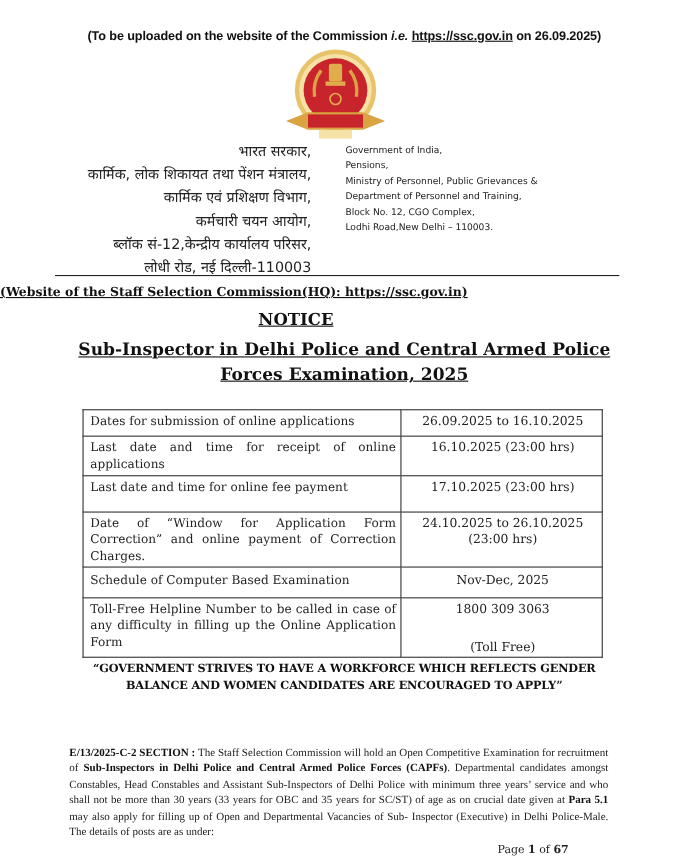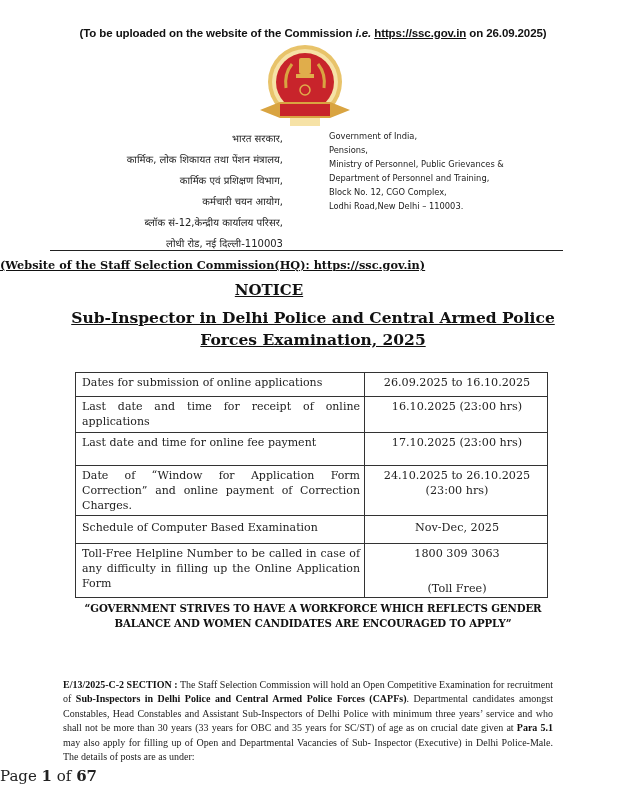--- a/index.html
+++ b/index.html
@@ -8,24 +8,24 @@
   .upload-note {
     position: absolute; top: 27px; left: 0; width: 626px; text-align: center;
     font-family: "Liberation Sans", sans-serif; font-weight: bold; font-size: 11.5px; letter-spacing: -0.1px;
   }
   .upload-note a { color: #111; text-decoration: underline; }
 
   .logo { position: absolute; left: 250px; top: 44px; width: 110px; height: 86px; }
 
   .hindi-block {
     position: absolute; left: 60px; top: 128px; width: 223px; text-align: right;
-    font-family: "DejaVu Sans", sans-serif; font-size: 10px; line-height: 21px; color: #222;
+    font-family: "DejaVu Sans", sans-serif; font-size: 13px; line-height: 21px; color: #222;
   }
   .eng-block {
-    position: absolute; left: 329px; top: 129px; width: 220px;
+    position: absolute; left: 314px; top: 129px; width: 220px;
     font-family: "DejaVu Sans", sans-serif; font-size: 8.3px; line-height: 14px; color: #222;
   }
 
   .hr { position: absolute; left: 50px; top: 250px; width: 513px; height: 1px; background: #222; }
 
   .website-line {
     position: absolute; top: 258px; left: 0; width: 626px; text-align: left;
     font-family: "DejaVu Serif", serif; font-weight: bold; font-size: 11.3px; text-decoration: underline;
   }
   .notice-title {
@@ -58,22 +58,22 @@
     font-family: "DejaVu Serif", serif; font-weight: bold; font-size: 10.2px; line-height: 15px; letter-spacing: -0.1px;
   }
 
   .body-para {
     position: absolute; top: 678px; left: 63px; width: 490px;
     font-family: Liberation Serif, serif; font-size: 10px; line-height: 14.4px; text-align: justify; color: #222;
   }
   .body-para b { color: #111; }
 
   .page-footer {
-    position: absolute; top: 767px; left: 0; width: 517px; text-align: left;
-    font-family: "DejaVu Serif", serif; font-size: 15px; color: #222;
+    position: absolute; top: 767px; left: 0; width: 517px; text-align: right;
+    font-family: "DejaVu Serif", serif; font-size: 10px; color: #222;
   }
 </style>
 </head>
 <body>
 
 <div class="upload-note">
   <span>(To be uploaded on the website of the Commission </span><i>i.e.</i> <a>https://ssc.gov.in</a><span> on 26.09.2025)</span>
 </div>
 
 <div class="logo">

